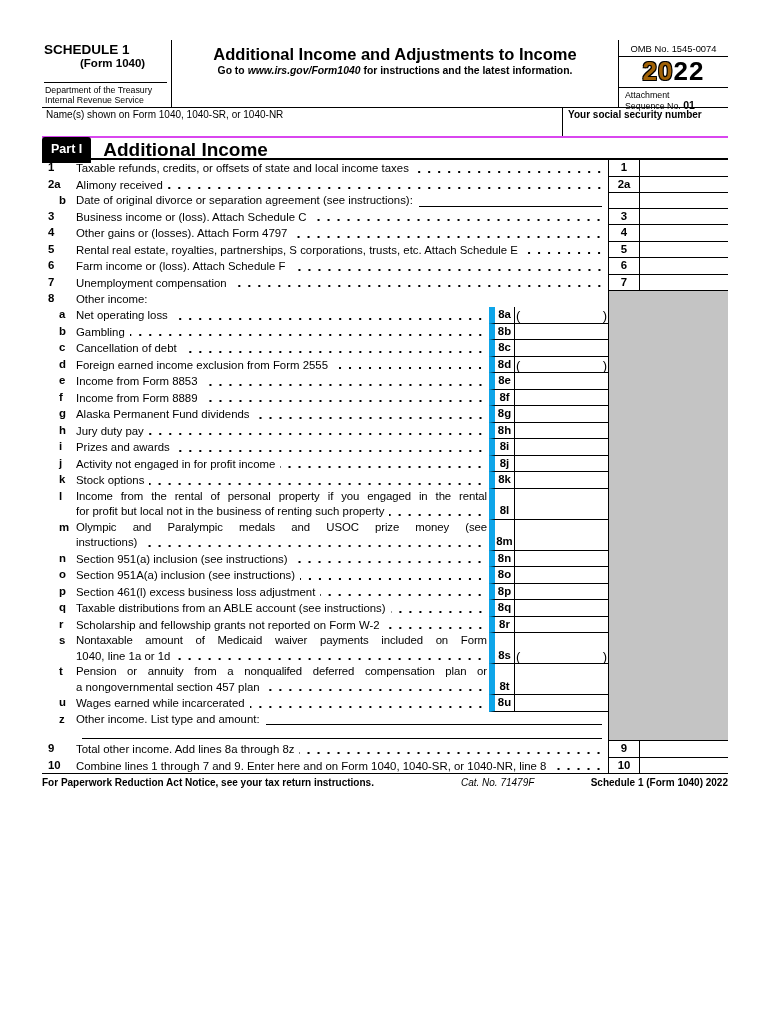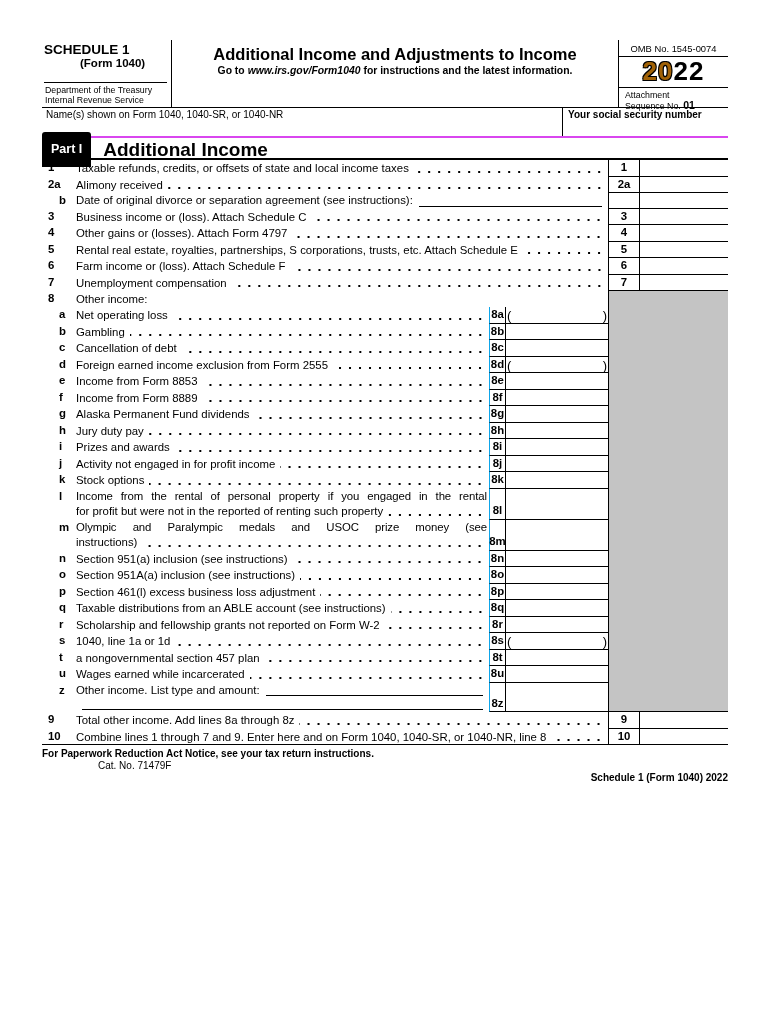--- a/index.html
+++ b/index.html
@@ -25,21 +25,21 @@
   .attseq { font-size:8.8px; line-height:10.2px; text-align:left; padding:2px 0 0 6px; }
   .seqno { font-weight:bold; font-size:10.5px; }
 
   
   .name-row { display:flex; border-bottom:2px solid #d946ef; height:30px; }
   .name-cell { flex:1; border-right:1px solid #000; font-size:10px; line-height:12px; padding:1px 4px; }
   .ssn-cell { width:165px; font-size:10px; line-height:12px; font-weight:bold; padding:1px 5px; }
 
   
   .part-hdr { display:flex; align-items:center; border-bottom:2px solid #000; height:19px; margin-top:3px; }
-  .part-badge { background:#000; color:#fff; font-weight:bold; font-size:12.5px; padding:0 9px; height:35px; display:flex; align-items:center; border-radius:3px 3px 0 0; }
+  .part-badge { background:#000; color:#fff; font-weight:bold; font-size:12.5px; padding:0 9px; height:26px; display:flex; align-items:center; border-radius:3px 3px 0 0; }
   .part-title { font-weight:bold; font-size:19px; margin-left:12px; }
 
   
   .frow { display:flex; align-items:stretch; min-height:15.8px; }
   .cnum { width:34px; font-weight:bold; padding-left:6px; }
   .cnum.sub { padding-left:17px; }
   .cdesc { flex:1; display:flex; align-items:flex-end; padding-right:2px; min-width:0; }
   .cdesc.col { flex-direction:column; align-items:stretch; justify-content:flex-end; }
   .dtext { white-space:nowrap; }
   .dots { flex:1; height:4px; margin:0 2px 3px 5px; min-width:6px;
@@ -49,30 +49,30 @@
   .lastline { display:flex; align-items:flex-end; }
   .blank { flex:1; border-bottom:1px solid #000; height:12px; margin:0 4px 2px 6px; }
 
   .cright { width:120px; display:flex; border-left:1px solid #000; }
   .cright .rnum { width:31px; border-right:1px solid #000; border-bottom:1px solid #000; font-weight:bold; text-align:center; }
   .cright .ramt { flex:1; border-bottom:1px solid #000; }
   .cright.gray { background:#c4c4c4; display:block; }
   .cright.gray.last { border-bottom:1px solid #000; }
 
   .cinner { width:119px; display:flex; }
-  .ilabel { width:17px; border-left:1px solid #0ea5e9; border-right:1px solid #000; border-bottom:1px solid #000;
+  .ilabel { width:26px; border-left:6px solid #0ea5e9; border-right:1px solid #000; border-bottom:1px solid #000;
             font-weight:bold; display:flex; align-items:flex-end; justify-content:center; }
   .iamt { flex:1; border-bottom:1px solid #000; position:relative; }
   .iamt .po { position:absolute; left:1px; bottom:-1px; font-size:13px; }
   .iamt .pc { position:absolute; right:1px; bottom:-1px; font-size:13px; }
 
   
-  .foot { display:flex; border-top:1px solid #000; margin-top:-1px; padding-top:3px; font-size:10px; line-height:12px;flex-direction:column; }
+  .foot { display:flex; border-top:1px solid #000; margin-top:-1px; padding-top:3px; font-size:10px; line-height:12px; }
   .foot-left { font-weight:bold; }
-  .foot-cat { margin-left:56px; }
+  .foot-cat { margin-left:87px;font-style:italic; }
   .foot-right { margin-left:auto; font-weight:bold; }
 </style>
 </head>
 <body>
 
 <div class="page">
 
   <div class="hdr">
     <div class="hdr-left">
       <div class="sched">SCHEDULE 1</div>
@@ -359,21 +359,21 @@
           <div class="iamt"></div>
         </div>
       <div class="cright gray"></div>
     </div>
 
     <div class="frow">
       <div class="cnum sub">l</div>
       <div class="cdesc col">
         <div class="jline">Income from the rental of personal property if you engaged in the rental</div>
         <div class="lastline">
-            <span class="dtext">for profit but were not in the reported of renting such property</span>
+            <span class="dtext">for profit but local not in the business of renting such property</span>
             <span class="dots"></span>
           </div>
       </div>
       <div class="cinner">
           <div class="ilabel">8l</div>
           <div class="iamt"></div>
         </div>
       <div class="cright gray"></div>
     </div>
 
@@ -454,38 +454,40 @@
       <div class="cinner">
           <div class="ilabel">8r</div>
           <div class="iamt"></div>
         </div>
       <div class="cright gray"></div>
     </div>
 
     <div class="frow">
       <div class="cnum sub">s</div>
       <div class="cdesc col">
+        <div class="jline">Nontaxable amount of Medicaid waiver payments included on Form</div>
         <div class="lastline">
             <span class="dtext">1040, line 1a or 1d</span>
             <span class="dots"></span>
           </div>
       </div>
       <div class="cinner">
           <div class="ilabel">8s</div>
           <div class="iamt">
             <span class="po">(</span>
             <span class="pc">)</span>
           </div>
         </div>
       <div class="cright gray"></div>
     </div>
 
     <div class="frow">
       <div class="cnum sub">t</div>
       <div class="cdesc col">
+        <div class="jline">Pension or annuity from a nonqualifed deferred compensation plan or</div>
         <div class="lastline">
             <span class="dtext">a nongovernmental section 457 plan</span>
             <span class="dots"></span>
           </div>
       </div>
       <div class="cinner">
           <div class="ilabel">8t</div>
           <div class="iamt"></div>
         </div>
       <div class="cright gray"></div>
@@ -508,24 +510,20 @@
       <div class="cnum sub">z</div>
       <div class="cdesc col">
         <div class="lastline">
             <span class="dtext">Other income. List type and amount:</span>
             <span class="blank"></span>
           </div>
         <div class="lastline">
             <span class="blank"></span>
           </div>
       </div>
-      <div class="cinner">
-          <div class="ilabel">8z</div>
-          <div class="iamt"></div>
-        </div>
       <div class="cright gray last"></div>
     </div>
 
     <div class="frow">
       <div class="cnum">9</div>
       <div class="cdesc">
           <span class="dtext">Total other income. Add lines 8a through 8z</span>
           <span class="dots"></span>
         </div>
       <div class="cright">

